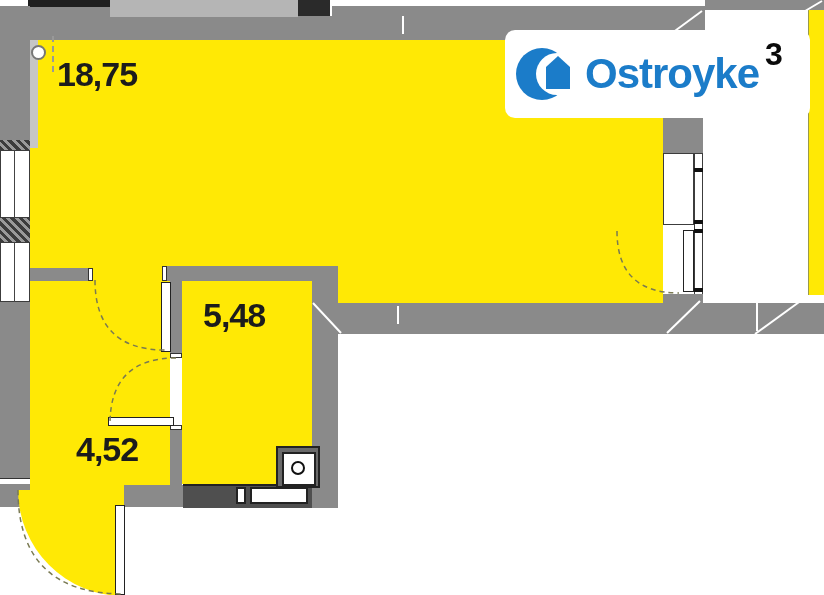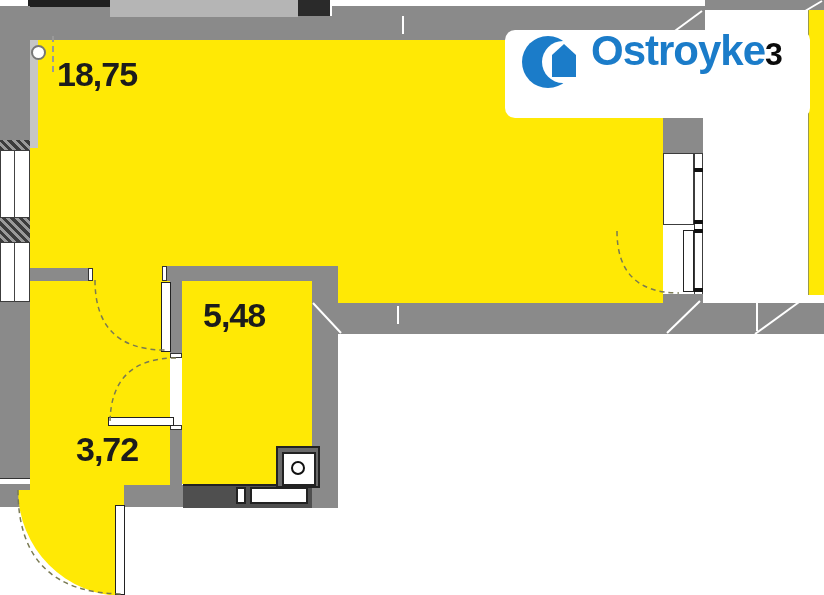--- a/index.html
+++ b/index.html
@@ -10,21 +10,21 @@
   .wall{background:var(--wall);}
   .wall-dark{background:var(--wall-dark);}
   .wall-black{background:var(--wall-black);}
   .wall-light{background:var(--wall-light);}
   .win{background:#fff;border:1px solid #3c3c3c;}
   .leaf{background:#fff;border:1px solid #222;}
   .hatch{background:repeating-linear-gradient(45deg,#3c3c3c 0 3px,#9a9a9a 3px 6px);}
   .tick{background:#111;}
   .area-label{font-weight:bold;font-size:34px;color:var(--label);letter-spacing:-1px;line-height:1;}
   .quarter-disc{background:var(--room-fill);border-radius:0 0 0 100%;}
-  .logo-box{background:#fff;border-radius:10px;display:flex;align-items:flex-start;padding-left:6px;}
+  .logo-box{background:#fff;border-radius:10px;display:flex;align-items:center;}
   .logo-text{font-weight:bold;font-size:42px;letter-spacing:-1px;color:var(--logo-blue);line-height:1;}
   .logo-sup{font-weight:bold;font-size:32px;color:#0a0a0a;line-height:1;}
   .circle-mark{background:#fff;border:2px solid #777;border-radius:50%;}
   .dash-v{border-left:2px dashed #999;}
 </style>
 </head>
 <body>
 
 <div class="plan">
 
@@ -109,21 +109,21 @@
       <line x1="313" y1="303" x2="341" y2="333"></line>
       <line x1="667" y1="333" x2="700" y2="301"></line>
       <line x1="755" y1="334" x2="806" y2="297"></line>
       <line x1="398" y1="306" x2="398" y2="324"></line>
       <line x1="757" y1="301" x2="757" y2="331"></line>
     </g>
   </svg>
 
   <div class="abs area-label" style="left:57px;top:57px;">18,75</div>
   <div class="abs area-label" style="left:203px;top:298px;">5,48</div>
-  <div class="abs area-label" style="left:76px;top:432px;">3,72</div>
+  <div class="abs area-label" style="left:76px;top:432px;">4,52</div>
 
   <div class="abs logo-box" style="left:505px;top:30px;width:305px;height:88px;">
     <svg width="58" height="64" viewBox="0 0 58 64" style="margin-left:10px;">
       <circle cx="27" cy="32" r="26" fill="var(--logo-blue)"></circle>
       <circle cx="42" cy="32" r="21" fill="#fff"></circle>
       <path d="M31 25 L43 14 L55 25 L55 47 L31 47 Z" fill="var(--logo-blue)"></path>
     </svg>
     <span class="logo-text" style="margin-left:12px;">Ostroyke</span>
   </div>
   <div class="abs logo-sup" style="left:765px;top:38px;">3</div>

